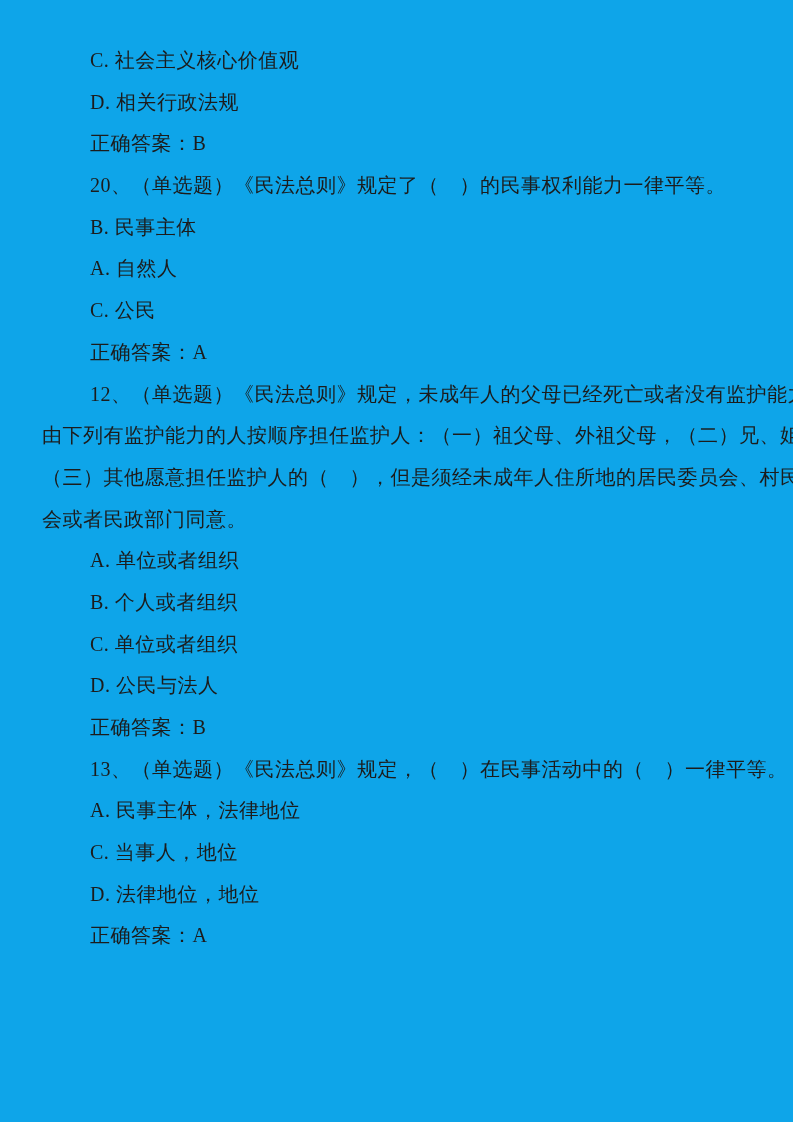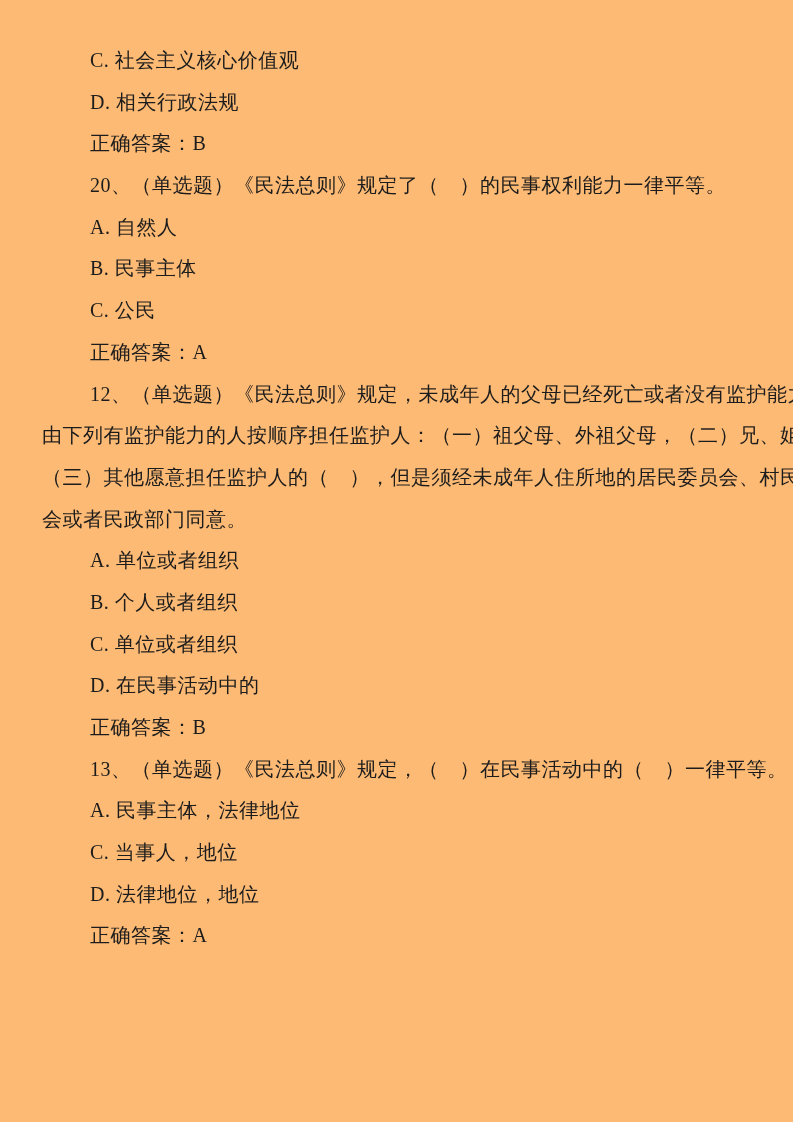--- a/index.html
+++ b/index.html
@@ -41,38 +41,38 @@
     padding-left: 48px;
   }
   
   .line.wrap {
     padding-left: 0;
   }
 </style>
 </head>
 <body>
 
-<div class="page" style="background: #fdba74;">
+<div class="page" style="background: #0ea5e9;">
   <div class="doc-body" id="doc-body" style="color: rgb(28, 28, 28);">
       <div class="line option">C. 社会主义核心价值观</div>
       <div class="line option">D. 相关行政法规</div>
       <div class="line answer">正确答案：B</div>
       <div class="line question">20、（单选题）《民法总则》规定了（　）的民事权利能力一律平等。</div>
+      <div class="line option">B. 民事主体</div>
       <div class="line option">A. 自然人</div>
-      <div class="line option">B. 民事主体</div>
       <div class="line option">C. 公民</div>
       <div class="line answer">正确答案：A</div>
       <div class="line question">12、（单选题）《民法总则》规定，未成年人的父母已经死亡或者没有监护能力的，</div>
       <div class="line wrap">由下列有监护能力的人按顺序担任监护人：（一）祖父母、外祖父母，（二）兄、姐，</div>
       <div class="line wrap">（三）其他愿意担任监护人的（　），但是须经未成年人住所地的居民委员会、村民委员</div>
       <div class="line wrap">会或者民政部门同意。</div>
       <div class="line option">A. 单位或者组织</div>
       <div class="line option">B. 个人或者组织</div>
       <div class="line option">C. 单位或者组织</div>
-      <div class="line option">D. 在民事活动中的</div>
+      <div class="line option">D. 公民与法人</div>
       <div class="line answer">正确答案：B</div>
       <div class="line question">13、（单选题）《民法总则》规定，（　）在民事活动中的（　）一律平等。</div>
       <div class="line option">A. 民事主体，法律地位</div>
       <div class="line option">C. 当事人，地位</div>
       <div class="line option">D. 法律地位，地位</div>
       <div class="line answer">正确答案：A</div>
     </div>
 </div>
 
 </body></html>

